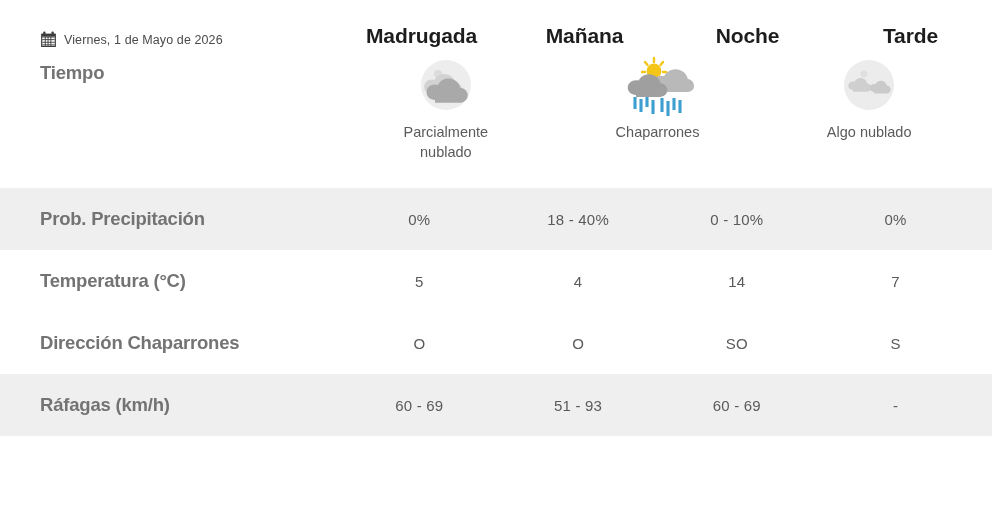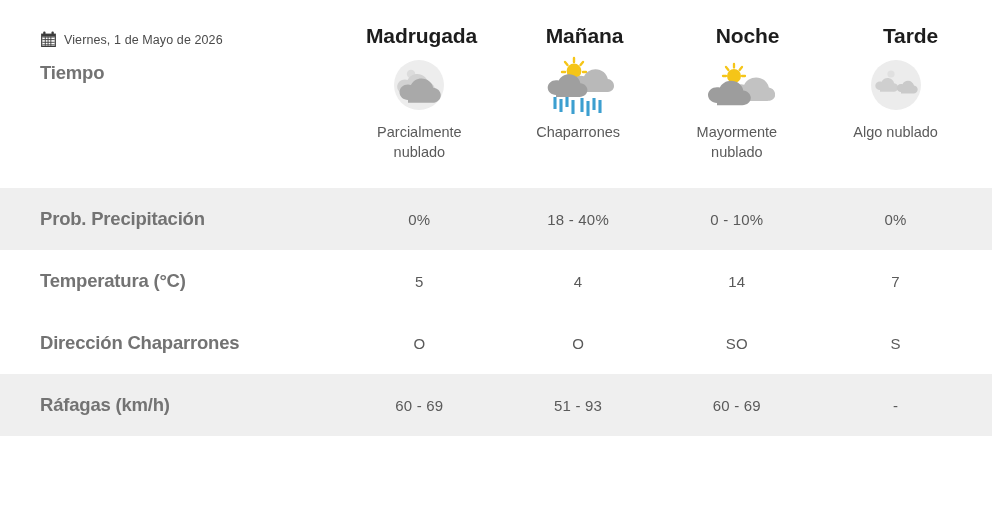--- a/index.html
+++ b/index.html
@@ -138,39 +138,20 @@
               <line x1="42" y1="44" x2="42" y2="58"></line>
               <line x1="48" y1="47" x2="48" y2="62"></line>
               <line x1="54" y1="44" x2="54" y2="56"></line>
               <line x1="60" y1="46" x2="60" y2="59"></line>
             </g>
           </svg>
         </span>
         <div class="cond-text">Chaparrones</div>
       </div>
 
-      <div class="cond">
-        <span>
-          <svg viewBox="0 0 76 66">
-            <g fill="#f5c518">
-              <circle cx="35" cy="22" r="7"></circle>
-              <g stroke="#f5c518" stroke-width="2.3" stroke-linecap="round">
-                <line x1="35" y1="10" x2="35" y2="13.5"></line>
-                <line x1="27" y1="13" x2="29.4" y2="16"></line>
-                <line x1="43" y1="13" x2="40.6" y2="16"></line>
-                <line x1="24" y1="22" x2="27" y2="22"></line>
-                <line x1="46" y1="22" x2="43" y2="22"></line>
-              </g>
-            </g>
-            <path d="M42 47c-5.2 0-9.4-3.7-9.4-8.4s4.2-8.4 9.4-8.4c1.1 0 2.2.2 3.2.5 2-4.3 6.6-7.3 11.9-7.3 6.4 0 11.8 4.5 12.8 10.2 3.6.5 6.3 3.5 6.3 7.1 0 4.1-3.5 6.3-7.9 6.3H42z" fill="#c2c2c2"></path>
-            <path d="M18 49c-5 0-9-3.5-9-7.9 0-4.4 4-7.9 9-7.9 1 0 2 .1 2.9.4 1.8-4 6.1-6.8 11.2-6.8 6.1 0 11.1 4.1 12.2 9.6 4.2.4 7.5 3.5 7.5 7.4 0 4.2-3.8 7.4-8.4 7.4H18z" fill="#9d9d9d"></path>
-          </svg>
-        </span>
-        <div class="cond-text">Mayormente nublado</div>
-      </div>
 
       <div class="cond">
         <span>
           <svg viewBox="0 0 76 66">
             <circle cx="38" cy="31" r="25" fill="#ececec"></circle>
             <circle cx="33" cy="20" r="3.6" fill="#e0e0e0"></circle>
             <path d="M22 36c-2.6 0-4.7-1.9-4.7-4.3s2.1-4.3 4.7-4.3c.6 0 1.1.1 1.6.3 1-2.2 3.3-3.7 6-3.7 3.2 0 5.9 2.2 6.5 5.2 2.3.2 4.1 2 4.1 4.2 0 2.4-2 4.3-4.5 4.3H22z" fill="#cfcfcf"></path>
             <path d="M43 38c-2.4 0-4.3-1.8-4.3-4s1.9-4 4.3-4c.5 0 1 .1 1.5.2.9-2 3-3.4 5.5-3.4 3 0 5.4 2.1 6 4.8 2.1.2 3.7 1.8 3.7 3.8 0 2.2-1.8 4-4.1 4H43z" fill="#cacaca"></path>
           </svg>
         </span>

